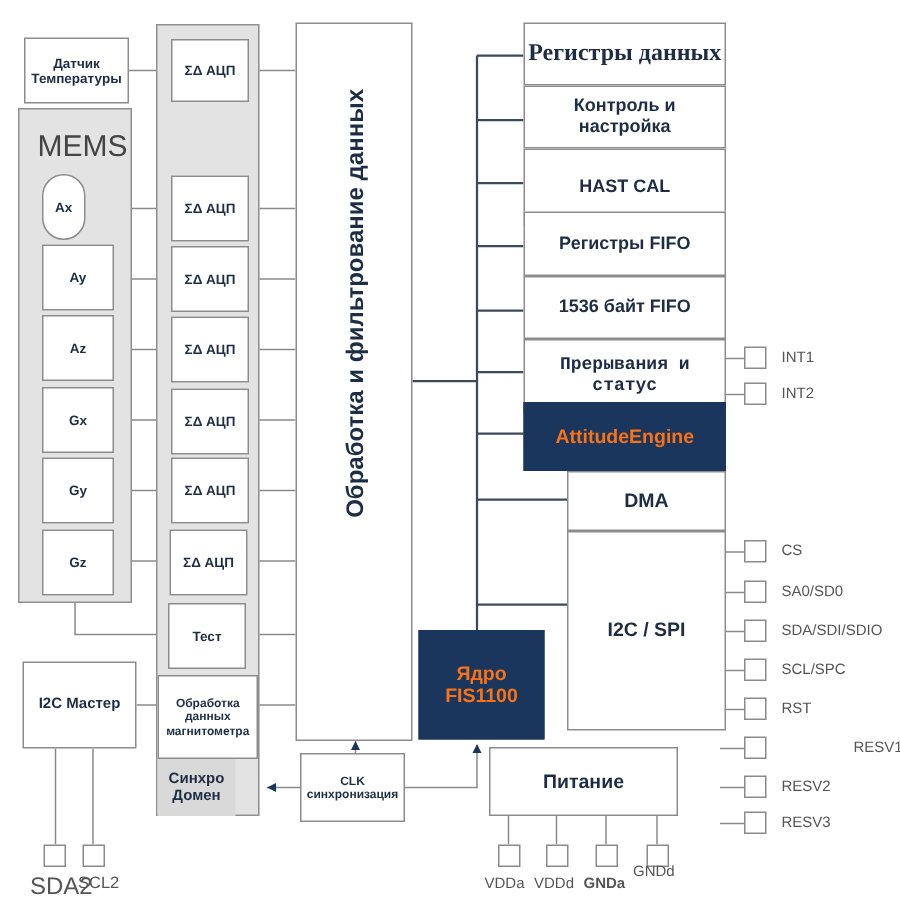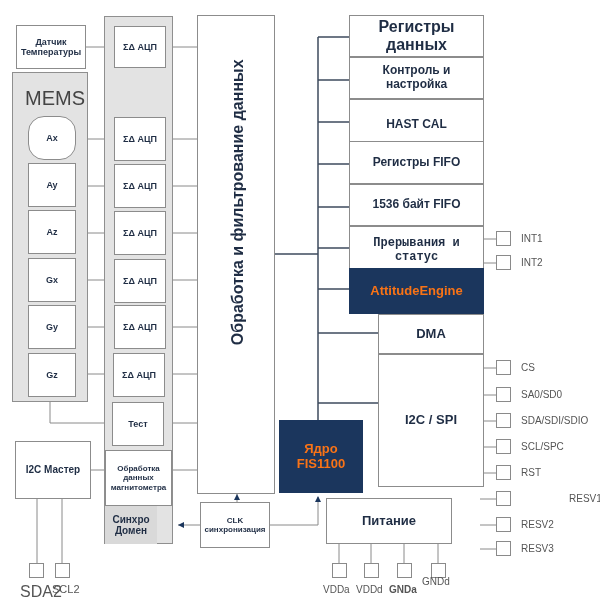--- a/index.html
+++ b/index.html
@@ -105,21 +105,21 @@
     <polygon points="318,496 315,502 321,502"></polygon>
   </g>
 </svg>
 
 <div class="box t9" style="left:16px;top:25px;width:70px;height:44px;white-space:pre-line;">Датчик
 Температуры</div>
 
 <div class="abs grey" style="left:12px;top:72px;width:76px;height:330px;">
   <span class="mems-title" style="left:12px;top:14px;">MEMS</span>
 </div>
-<div class="box t9" style="left:28px;top:116px;width:48px;height:44px;border-radius:16px;">Ax</div>
+<div class="box t9" style="left:28px;top:116px;width:29px;height:44px;border-radius:16px;">Ax</div>
 <div class="box t9" style="left:28px;top:163px;width:48px;height:44px;">Ay</div>
 <div class="box t9" style="left:28px;top:210px;width:48px;height:44px;">Az</div>
 <div class="box t9" style="left:28px;top:258px;width:48px;height:44px;">Gx</div>
 <div class="box t9" style="left:28px;top:305px;width:48px;height:44px;">Gy</div>
 <div class="box t9" style="left:28px;top:353px;width:48px;height:44px;">Gz</div>
 
 <div class="abs grey" style="left:104px;top:16px;width:69px;height:528px;"></div>
 <div class="box t9" style="left:114px;top:26px;width:52px;height:42px;">ΣΔ АЦП</div>
 <div class="box t9" style="left:114px;top:117px;width:52px;height:44px;">ΣΔ АЦП</div>
 <div class="box t9" style="left:114px;top:164px;width:52px;height:44px;">ΣΔ АЦП</div>
@@ -141,21 +141,21 @@
 <div class="box" style="left:197px;top:15px;width:78px;height:479px;">
   <span class="vertical-text" style="left:-80px;top:200px;width:240px;text-align:center;">Обработка и фильтрование данных</span>
 </div>
 
 <div class="box t8" style="left:200px;top:502px;width:70px;height:46px;white-space:pre-line;">CLK
 синхронизация</div>
 
 <div class="box navy t12" style="left:279px;top:420px;width:84px;height:73px;white-space:pre-line;font-size:13px;">Ядро
 FIS1100</div>
 
-<div class="box t16" style="left:349px;top:15px;width:135px;height:42px;">Регистры данных</div>
+<div class="box t16" style="left:349px;top:15px;width:135px;height:42px;font-family:Liberation Serif, serif;">Регистры данных</div>
 <div class="box t12" style="left:349px;top:57px;width:135px;height:42px;padding:0 10px;">Контроль и настройка</div>
 <div class="box t12" style="left:349px;top:99px;width:135px;height:52px;">HAST CAL</div>
 <div class="box t12" style="left:349px;top:141px;width:135px;height:43px;">Регистры FIFO</div>
 <div class="box t12" style="left:349px;top:184px;width:135px;height:42px;">1536 байт FIFO</div>
 <div class="box t12" style="left:349px;top:226px;width:135px;height:50px;padding:0 10px;font-family:Liberation Mono, monospace;">Прерывания и статус</div>
 <div class="box navy t13" style="left:349px;top:268px;width:135px;height:46px;">AttitudeEngine</div>
 <div class="box t13" style="left:378px;top:314px;width:106px;height:40px;">DMA</div>
 <div class="box t13" style="left:378px;top:354px;width:106px;height:133px;">I2C / SPI</div>
 
 <div class="pin" style="left:496px;top:231px;"></div>

